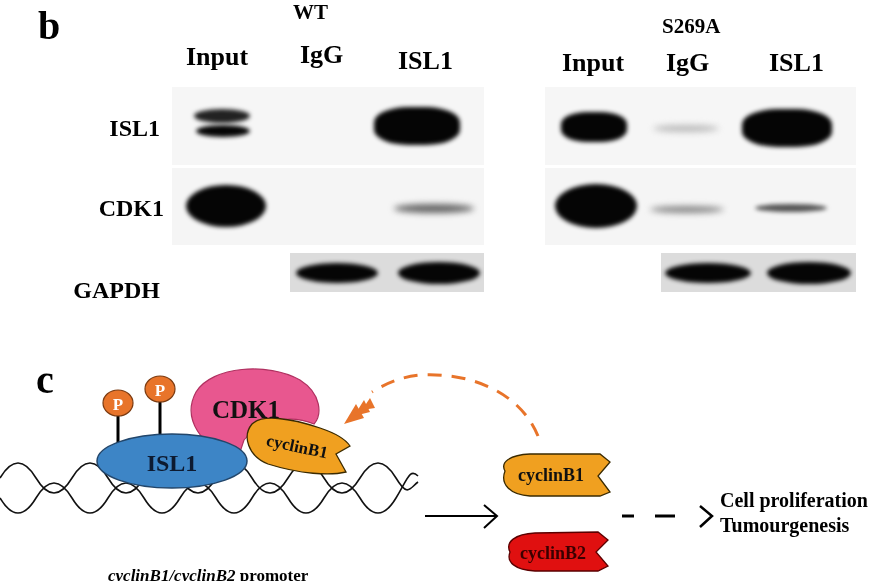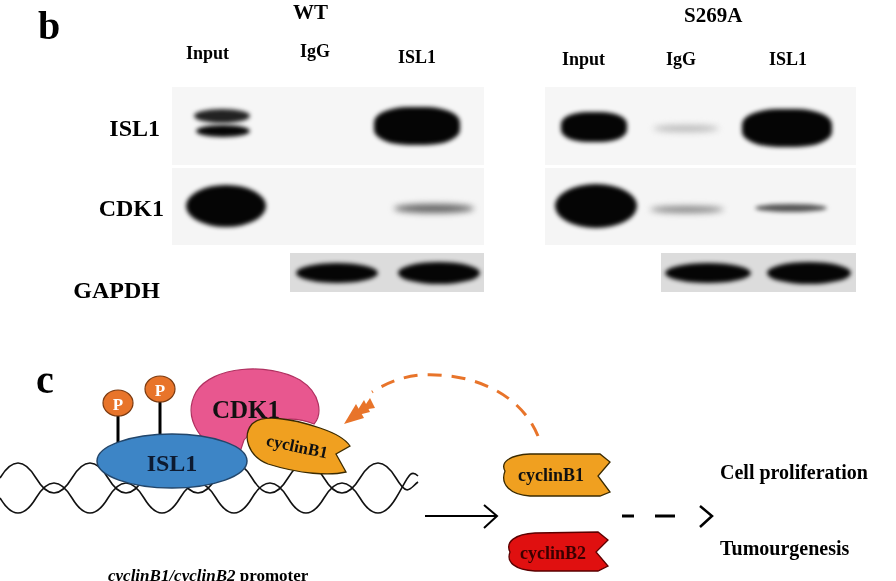--- a/index.html
+++ b/index.html
@@ -1,37 +1,37 @@
 <!DOCTYPE html>
 <html><head>
 <meta charset="utf-8">
 <style>
   html, body { margin: 0; padding: 0; background: #ffffff; }
   body { width: 896px; height: 581px; position: relative; overflow: hidden;
          font-family: "Liberation Serif", "DejaVu Serif", serif; color: #000; }
   .abs { position: absolute; }
   .panel-letter { font-weight: bold; font-size: 40px; line-height: 1; }
-  .lbl { font-weight: bold; font-size: 18px; line-height: 1; white-space: nowrap; }
+  .lbl { font-weight: bold; font-size: 26px; line-height: 1; white-space: nowrap; }
   .rowlbl { font-weight: bold; font-size: 24px; line-height: 1; text-align: right; white-space: nowrap; }
   .blot { position: absolute; overflow: hidden; }
   .band { position: absolute; background: #050505; border-radius: 50%; }
   .faint { position: absolute; border-radius: 50%; }
   svg text { font-family: "Liberation Serif", "DejaVu Serif", serif; font-weight: bold; }
 </style>
 </head>
 <body>
 
 <div class="abs panel-letter" style="left:38px; top:6px;">b</div>
 
 <div class="abs lbl" style="left:293px; top:2px; font-size:21px;">WT</div>
 <div class="abs lbl" style="left:186px; top:44px;">Input</div>
 <div class="abs lbl" style="left:300px; top:42px;">IgG</div>
 <div class="abs lbl" style="left:398px; top:48px;">ISL1</div>
 
-<div class="abs lbl" style="left:662px; top:5px; font-size:21px;margin-left:22px;">S269A</div>
+<div class="abs lbl" style="left:662px; top:16px; font-size:21px;">S269A</div>
 <div class="abs lbl" style="left:562px; top:50px;">Input</div>
 <div class="abs lbl" style="left:666px; top:50px;">IgG</div>
 <div class="abs lbl" style="left:769px; top:50px;">ISL1</div>
 
 <div class="abs rowlbl" style="left:100px; top:116px; width:60px;">ISL1</div>
 <div class="abs rowlbl" style="left:80px; top:196px; width:84px;">CDK1</div>
 <div class="abs rowlbl" style="left:60px; top:262px; width:100px;margin-top:16px;">GAPDH</div>
 
 <div class="blot" style="left:172px; top:87px; width:312px; height:78px; background:#f6f6f6;">
   <div class="band" style="left:22px; top:22px; width:56px; height:14px; filter:blur(2px); background:#222;"></div>
@@ -112,18 +112,18 @@
 
   <text x="118" y="410" font-size="17" fill="#fff" text-anchor="middle">P</text>
   <text x="160" y="396" font-size="17" fill="#fff" text-anchor="middle">P</text>
   <text x="246" y="418" font-size="25" fill="#111" text-anchor="middle">CDK1</text>
   <text x="172" y="471" font-size="24" fill="#0d1a30" text-anchor="middle">ISL1</text>
   <text x="296" y="452" font-size="17" fill="#111" text-anchor="middle" transform="rotate(12 296 452)">cyclinB1</text>
   <text x="551" y="481" font-size="18" fill="#111" text-anchor="middle">cyclinB1</text>
   <text x="553" y="559" font-size="18" fill="#3a0000" text-anchor="middle">cyclinB2</text>
 </svg>
 
-<div class="abs lbl" style="left:720px; top:462px; font-size:20px;">Cell proliferation</div>
-<div class="abs lbl" style="left:720px; top:538px; font-size:20px;">Tumourgenesis</div>
+<div class="abs lbl" style="left:720px; top:490px; font-size:20px;">Cell proliferation</div>
+<div class="abs lbl" style="left:720px; top:515px; font-size:20px;">Tumourgenesis</div>
 
 <div class="abs lbl" style="left:108px; top:567px; font-size:17px;">
   <i>cyclinB1/cyclinB2</i><span style="white-space:pre;"> promoter</span>
 </div>
 
 </body></html>

